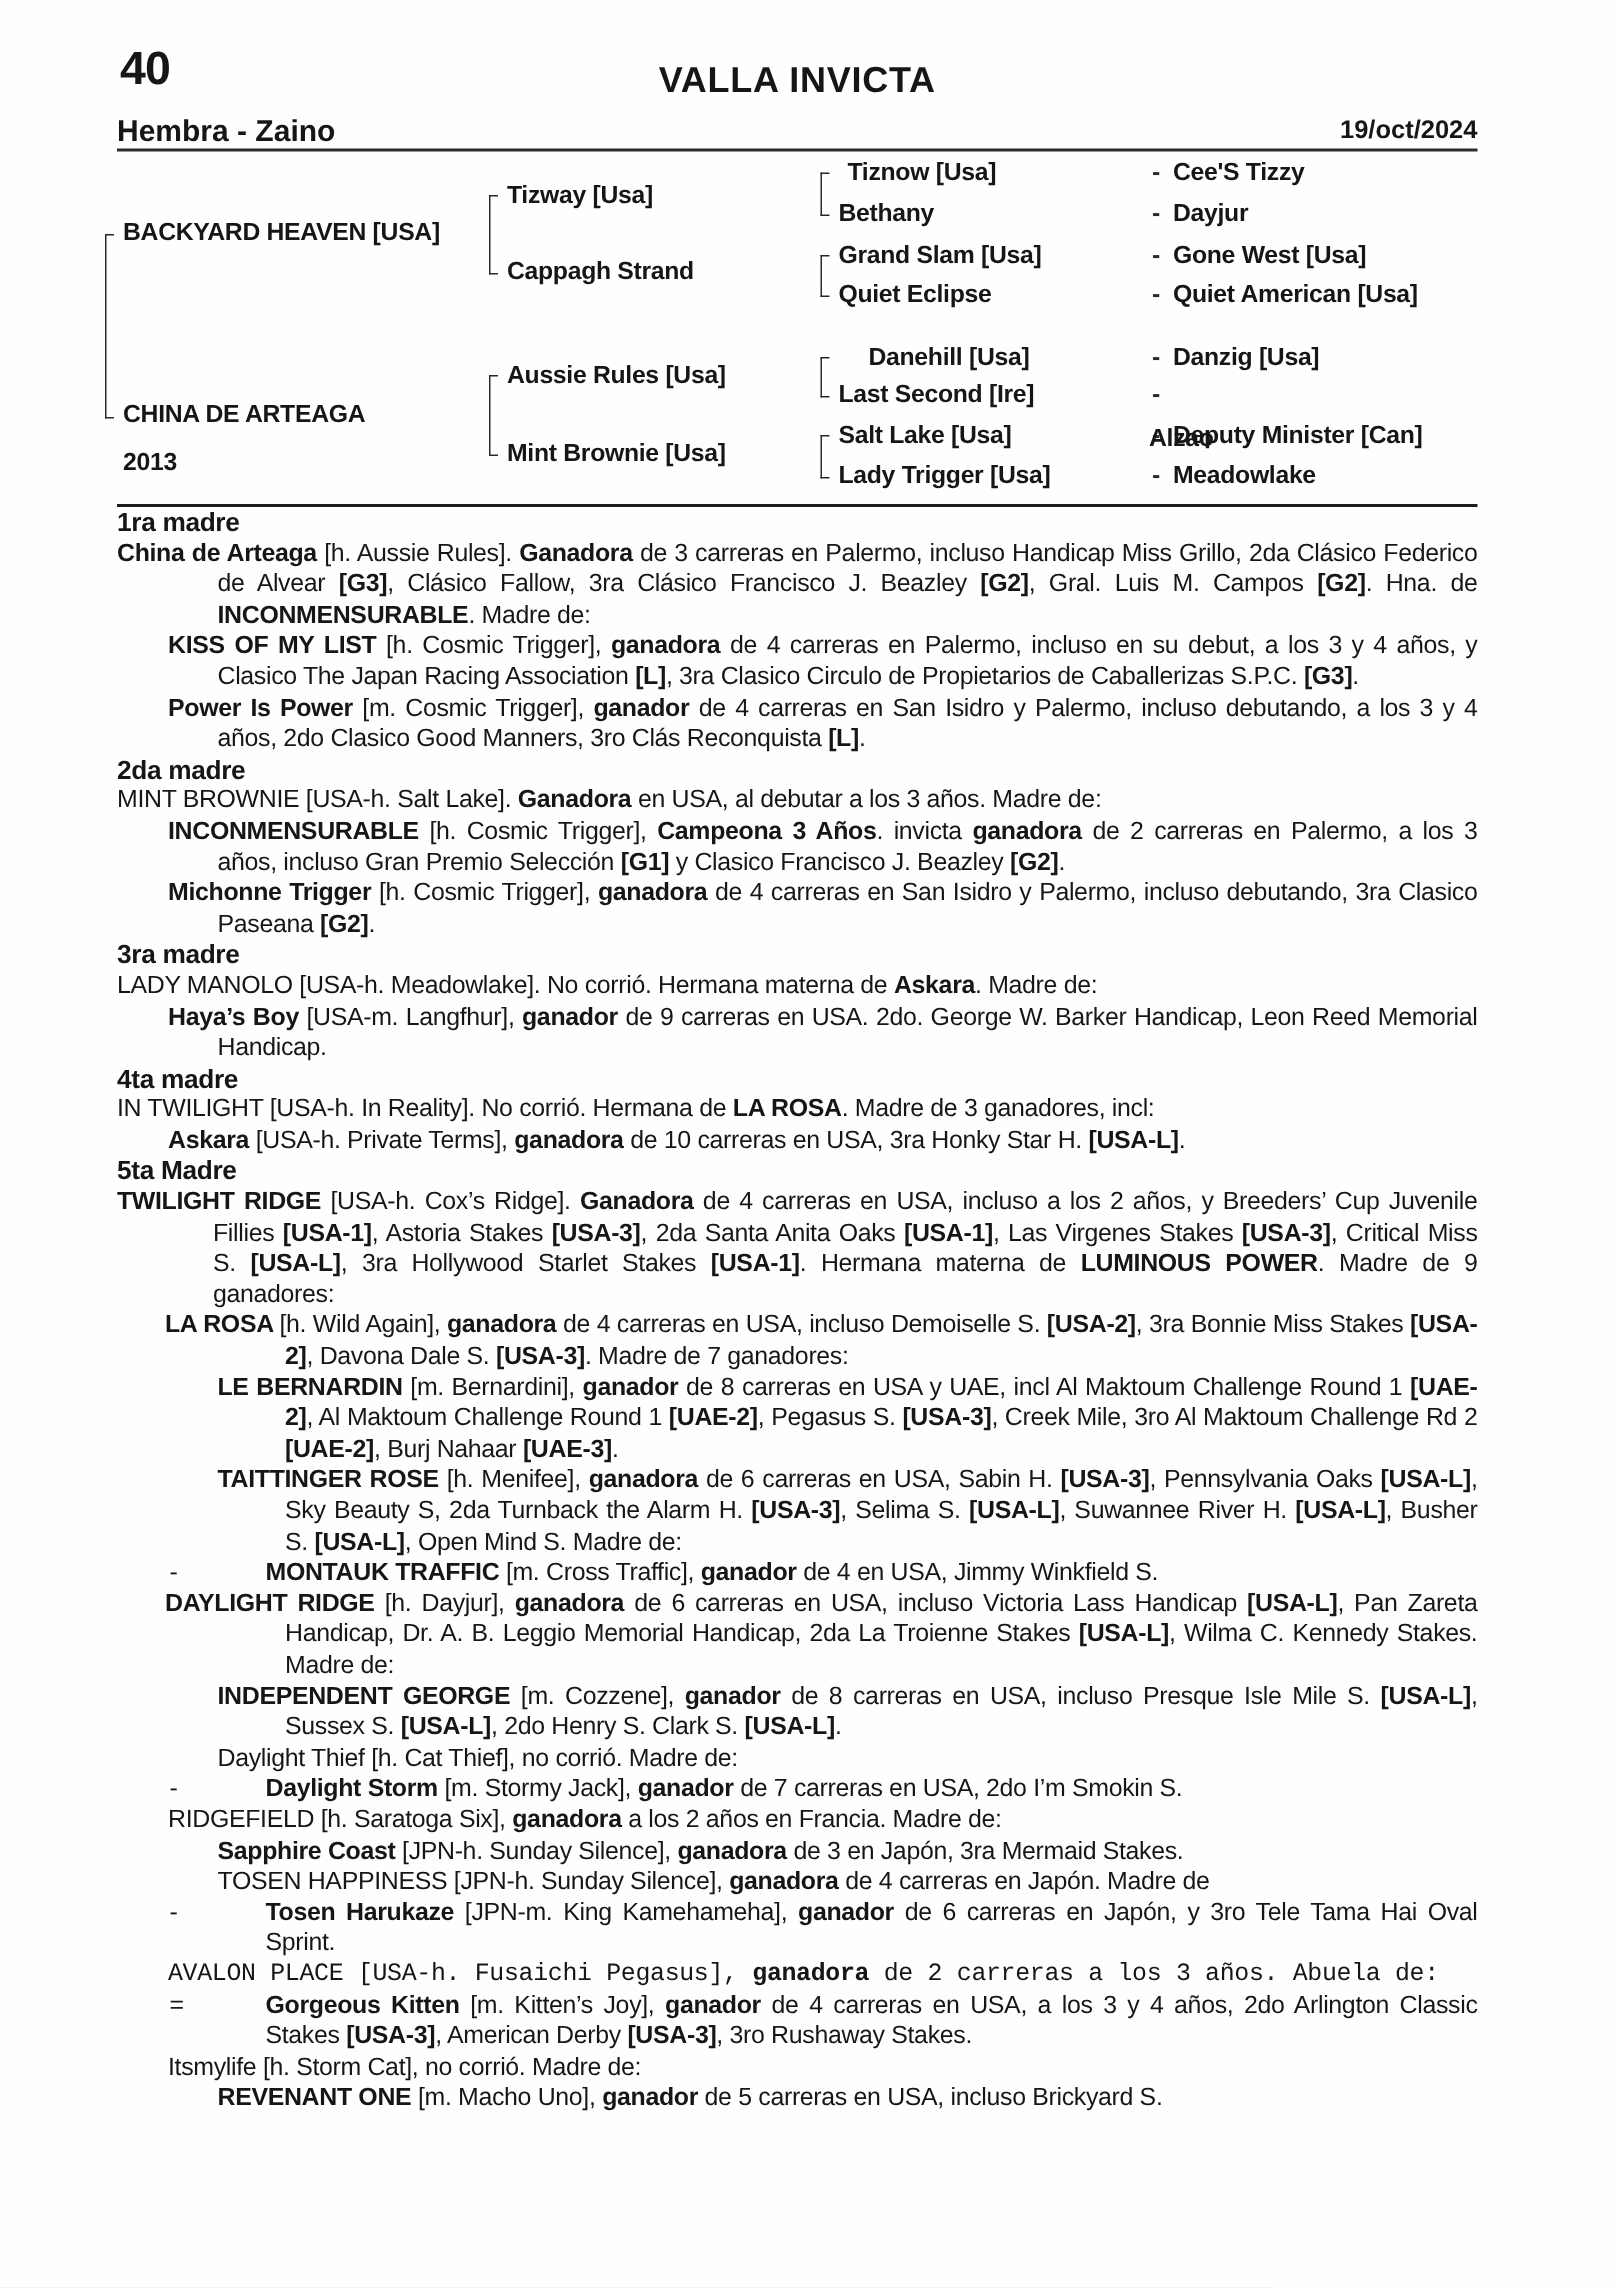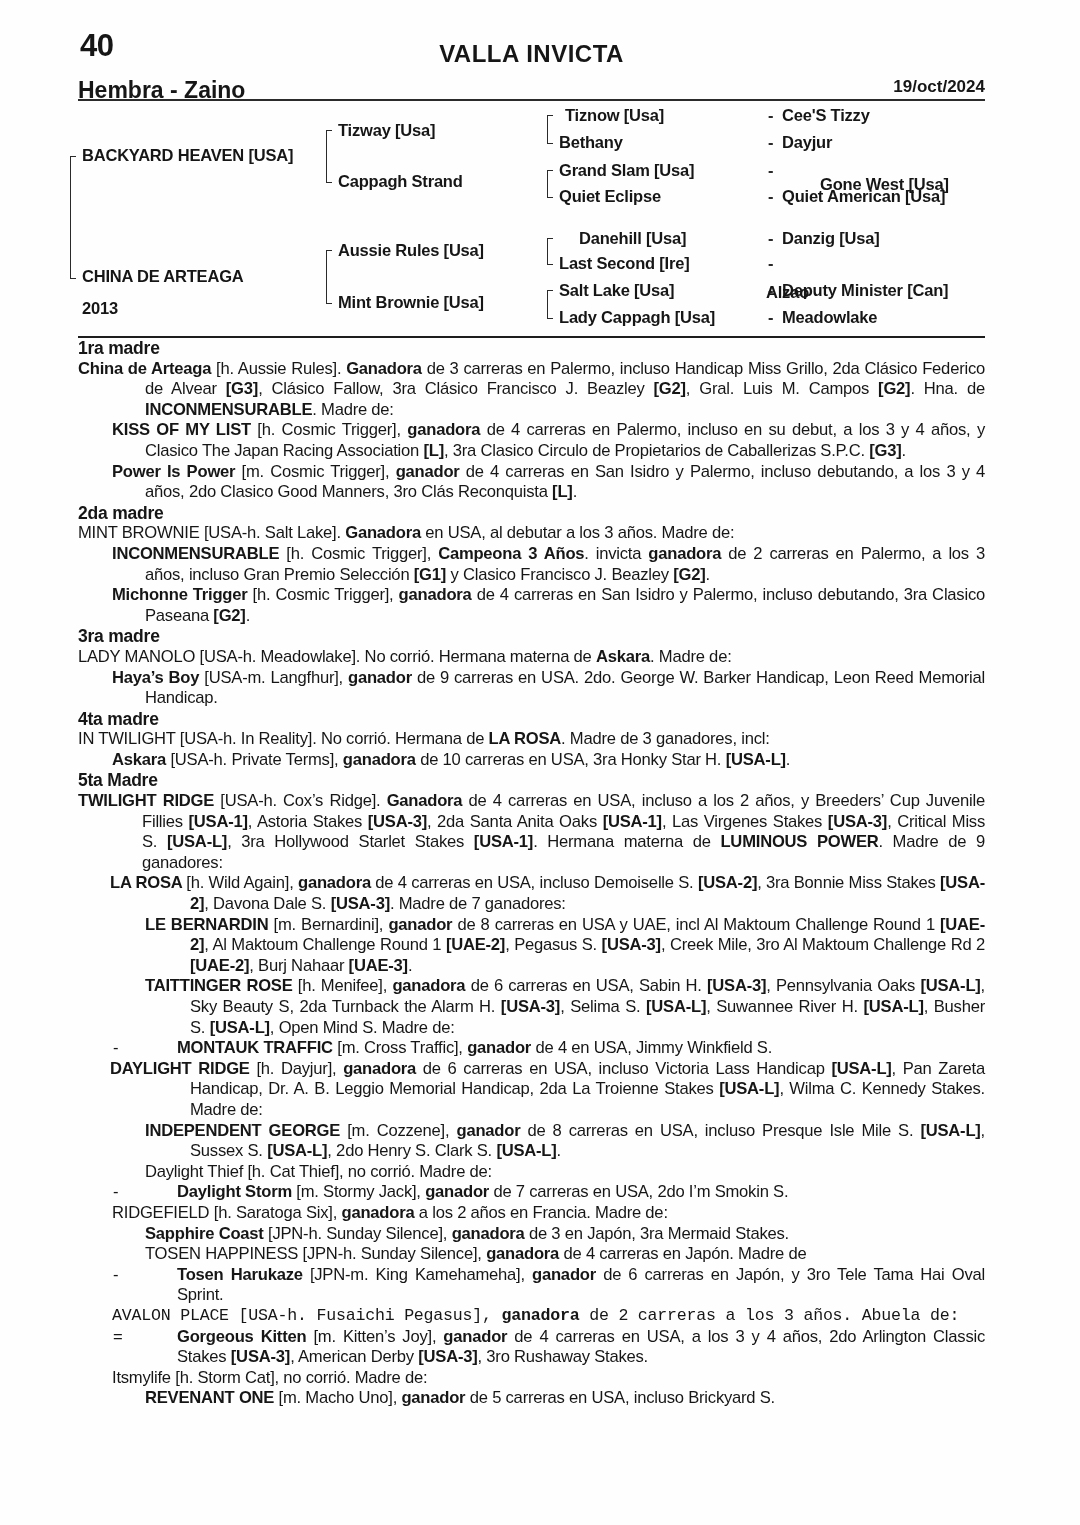--- a/index.html
+++ b/index.html
@@ -4,21 +4,21 @@
 <style>
   html,body{margin:0;padding:0;background:#e8e8e8;}
   .page{
     position:relative;width:1080px;height:1525px;background:#fefefe;
     font-family:"Liberation Sans","DejaVu Sans",sans-serif;color:#161616;
     overflow:hidden;margin:0 auto;
   }
   
   .pagenum{position:absolute;left:80px;top:28px;font-size:31px;font-weight:bold;letter-spacing:-0.5px;}
   .title{position:absolute;left:78px;top:40px;width:907px;text-align:center;font-size:24px;font-weight:bold;letter-spacing:0.5px;}
-  .sexcoat{position:absolute;left:78px;top:77px;font-size:23px;font-weight:bold;}
+  .sexcoat{position:absolute;left:78px;top:77px;font-size:20px;font-weight:bold;}
   .date{position:absolute;right:95px;top:77px;font-size:17px;font-weight:bold;}
   .rule1{position:absolute;left:78px;top:99px;width:907px;border-top:2px solid #2b2b2b;}
   .rule2{position:absolute;left:78px;top:336px;width:907px;border-top:2px solid #1d1d1d;}
   
   .ped{position:absolute;left:0;top:0;width:1080px;height:340px;}
   .ped .nm{position:absolute;font-size:16.5px;font-weight:bold;letter-spacing:-0.2px;white-space:nowrap;}
   .brk{position:absolute;width:5px;border-left:1.6px solid #2a2a2a;border-top:1.6px solid #2a2a2a;border-bottom:1.6px solid #2a2a2a;}
   .dash{position:absolute;font-size:16.5px;font-weight:bold;color:#2a2a2a;}
   
   .bodytxt{position:absolute;left:78px;top:338px;width:907px;font-size:16.6px;line-height:20.6px;letter-spacing:-0.22px;}
@@ -56,33 +56,33 @@
     <div class="brk" style="left:547px;top:170px;height:26px;"></div>
     <div class="brk" style="left:547px;top:238px;height:25px;"></div>
     <div class="brk" style="left:547px;top:290px;height:27px;"></div>
     <span class="nm" style="left:565px;top:106px;">Tiznow [Usa]</span>
     <span class="nm" style="left:559px;top:133px;">Bethany</span>
     <span class="nm" style="left:559px;top:161px;">Grand Slam [Usa]</span>
     <span class="nm" style="left:559px;top:187px;">Quiet Eclipse</span>
     <span class="nm" style="left:559px;top:229px;margin-left:20px;">Danehill [Usa]</span>
     <span class="nm" style="left:559px;top:254px;">Last Second [Ire]</span>
     <span class="nm" style="left:559px;top:281px;">Salt Lake [Usa]</span>
-    <span class="nm" style="left:559px;top:308px;">Lady Cappagh [Usa]</span>
+    <span class="nm" style="left:559px;top:308px;">Lady Trigger [Usa]</span>
 
     <span class="dash" style="left:768px;top:106px;">-</span>
     <span class="dash" style="left:768px;top:133px;">-</span>
     <span class="dash" style="left:768px;top:161px;">-</span>
     <span class="dash" style="left:768px;top:187px;">-</span>
     <span class="dash" style="left:768px;top:229px;">-</span>
     <span class="dash" style="left:768px;top:254px;">-</span>
     <span class="dash" style="left:768px;top:281px;">-</span>
     <span class="dash" style="left:768px;top:308px;">-</span>
     <span class="nm" style="left:782px;top:106px;">Cee'S Tizzy</span>
     <span class="nm" style="left:782px;top:133px;">Dayjur</span>
-    <span class="nm" style="left:782px;top:175px;margin-left:38px;">Gone West [Usa]</span>
+    <span class="nm" style="left:782px;top:161px;">Gone West [Usa]</span>
     <span class="nm" style="left:782px;top:187px;">Quiet American [Usa]</span>
     <span class="nm" style="left:782px;top:229px;">Danzig [Usa]</span>
     <span class="nm" style="left:766px;top:254px;margin-top:29px;">Alzao</span>
     <span class="nm" style="left:782px;top:281px;">Deputy Minister [Can]</span>
     <span class="nm" style="left:782px;top:308px;">Meadowlake</span>
   </div>
 
   <div class="rule2"></div>
 
   <div class="bodytxt">

